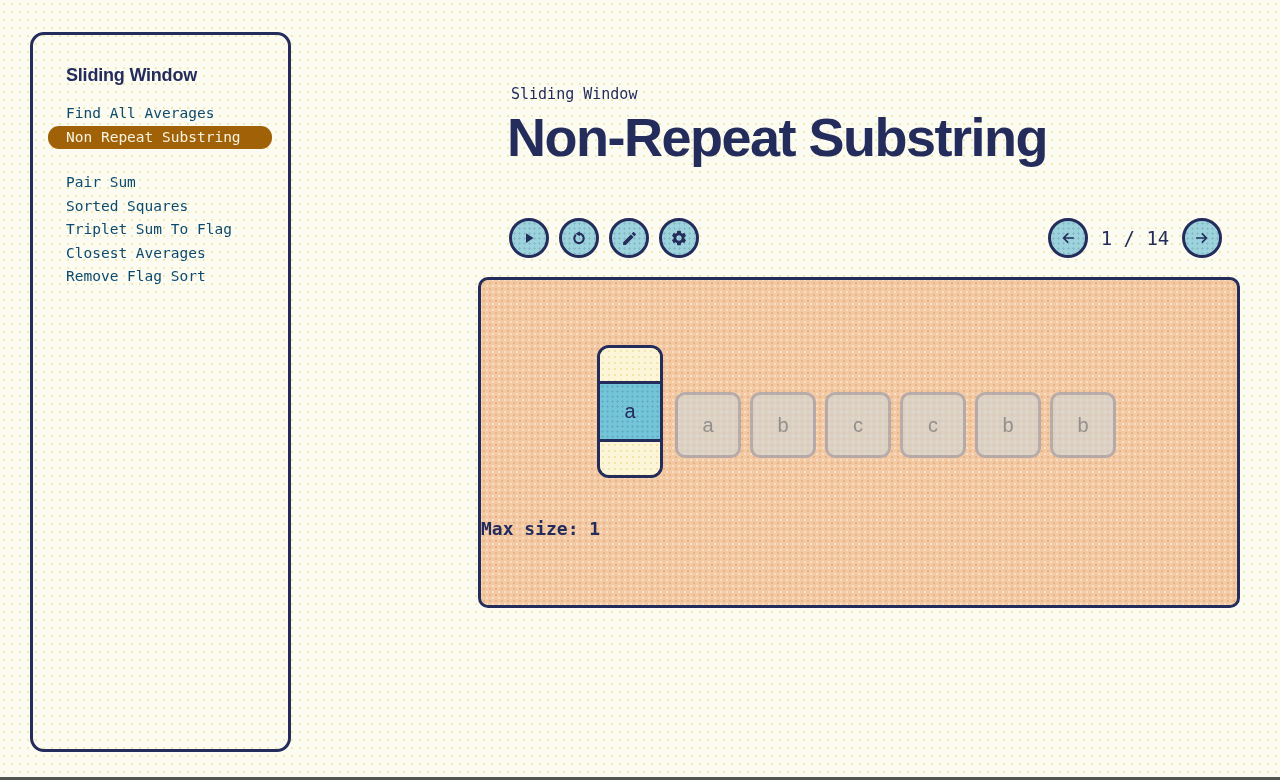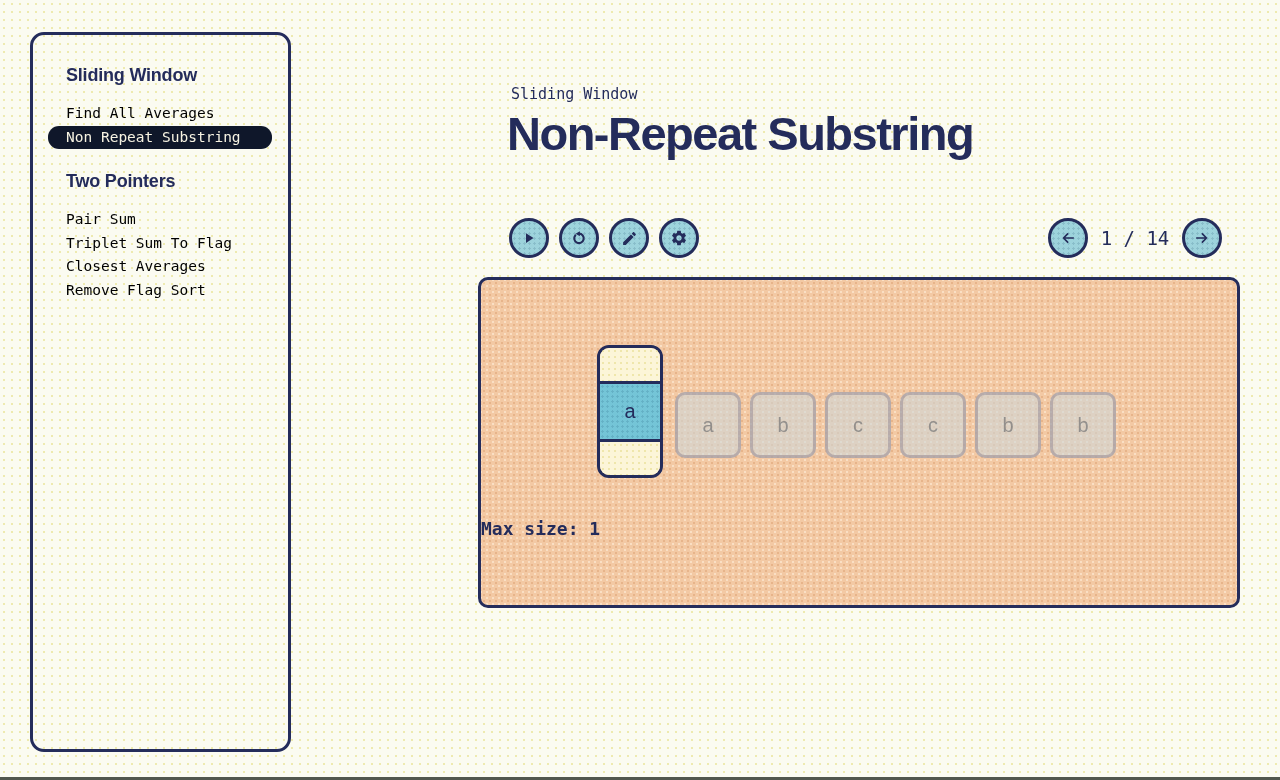--- a/index.html
+++ b/index.html
@@ -22,32 +22,32 @@
   }
   .side-title {
     font-size:18px; font-weight:bold; letter-spacing:-0.2px;
     margin-left:18px; margin-bottom:16px; color:#242c5b;
   }
   .side-group { margin-bottom:22px; }
   .side-item {
     font-family:"DejaVu Sans Mono", monospace;
     font-size:14.5px; line-height:23.5px;
     padding:0 0 0 18px; border-radius:11px;
-    color:#000000; cursor:pointer; white-space:nowrap;
-  }
-  .side-item.selected { background:#0f172a; color:#f7f3e2; }
+    color:#0c4a6e; cursor:pointer; white-space:nowrap;
+  }
+  .side-item.selected { background:#a16207; color:#f7f3e2; }
 
   
   .category-label {
     position:absolute; left:511px; top:85px;
     font-family:"DejaVu Sans Mono", monospace; font-size:15px;
   }
   .page-title {
     position:absolute; left:507px; top:106px;
-    font-size:47px; font-weight:bold; letter-spacing:-1.5px;
+    font-size:54px; font-weight:bold; letter-spacing:-1.5px;
   }
 
   
   .controls { position:absolute; left:509px; top:218px; display:flex; gap:10px; }
   .pager { position:absolute; left:1048px; top:218px; display:flex; align-items:center; }
   .circle-btn {
     width:40px; height:40px; border-radius:50%;
     background-color:#9dd3dc;
     background-image: radial-gradient(rgba(40,90,120,0.18) 1px, transparent 1.2px);
     background-size:5px 5px;
@@ -113,22 +113,22 @@
 </head>
 <body>
 
 <nav class="sidebar">
   <div class="side-group">
     <div class="side-title">Sliding Window</div>
     <div class="side-item">Find All Averages</div>
     <div class="side-item selected">Non Repeat Substring</div>
   </div>
   <div class="side-group">
-    <div class="side-title">Two Pointers</div>
     <div class="side-item">Pair Sum</div>
+    <div class="side-item">Sorted Squares</div>
     <div class="side-item">Triplet Sum To Flag</div>
     <div class="side-item">Closest Averages</div>
     <div class="side-item">Remove Flag Sort</div>
   </div>
 </nav>
 
 <div class="category-label">Sliding Window</div>
 <h1 class="page-title">Non-Repeat Substring</h1>
 
 <div class="controls">

